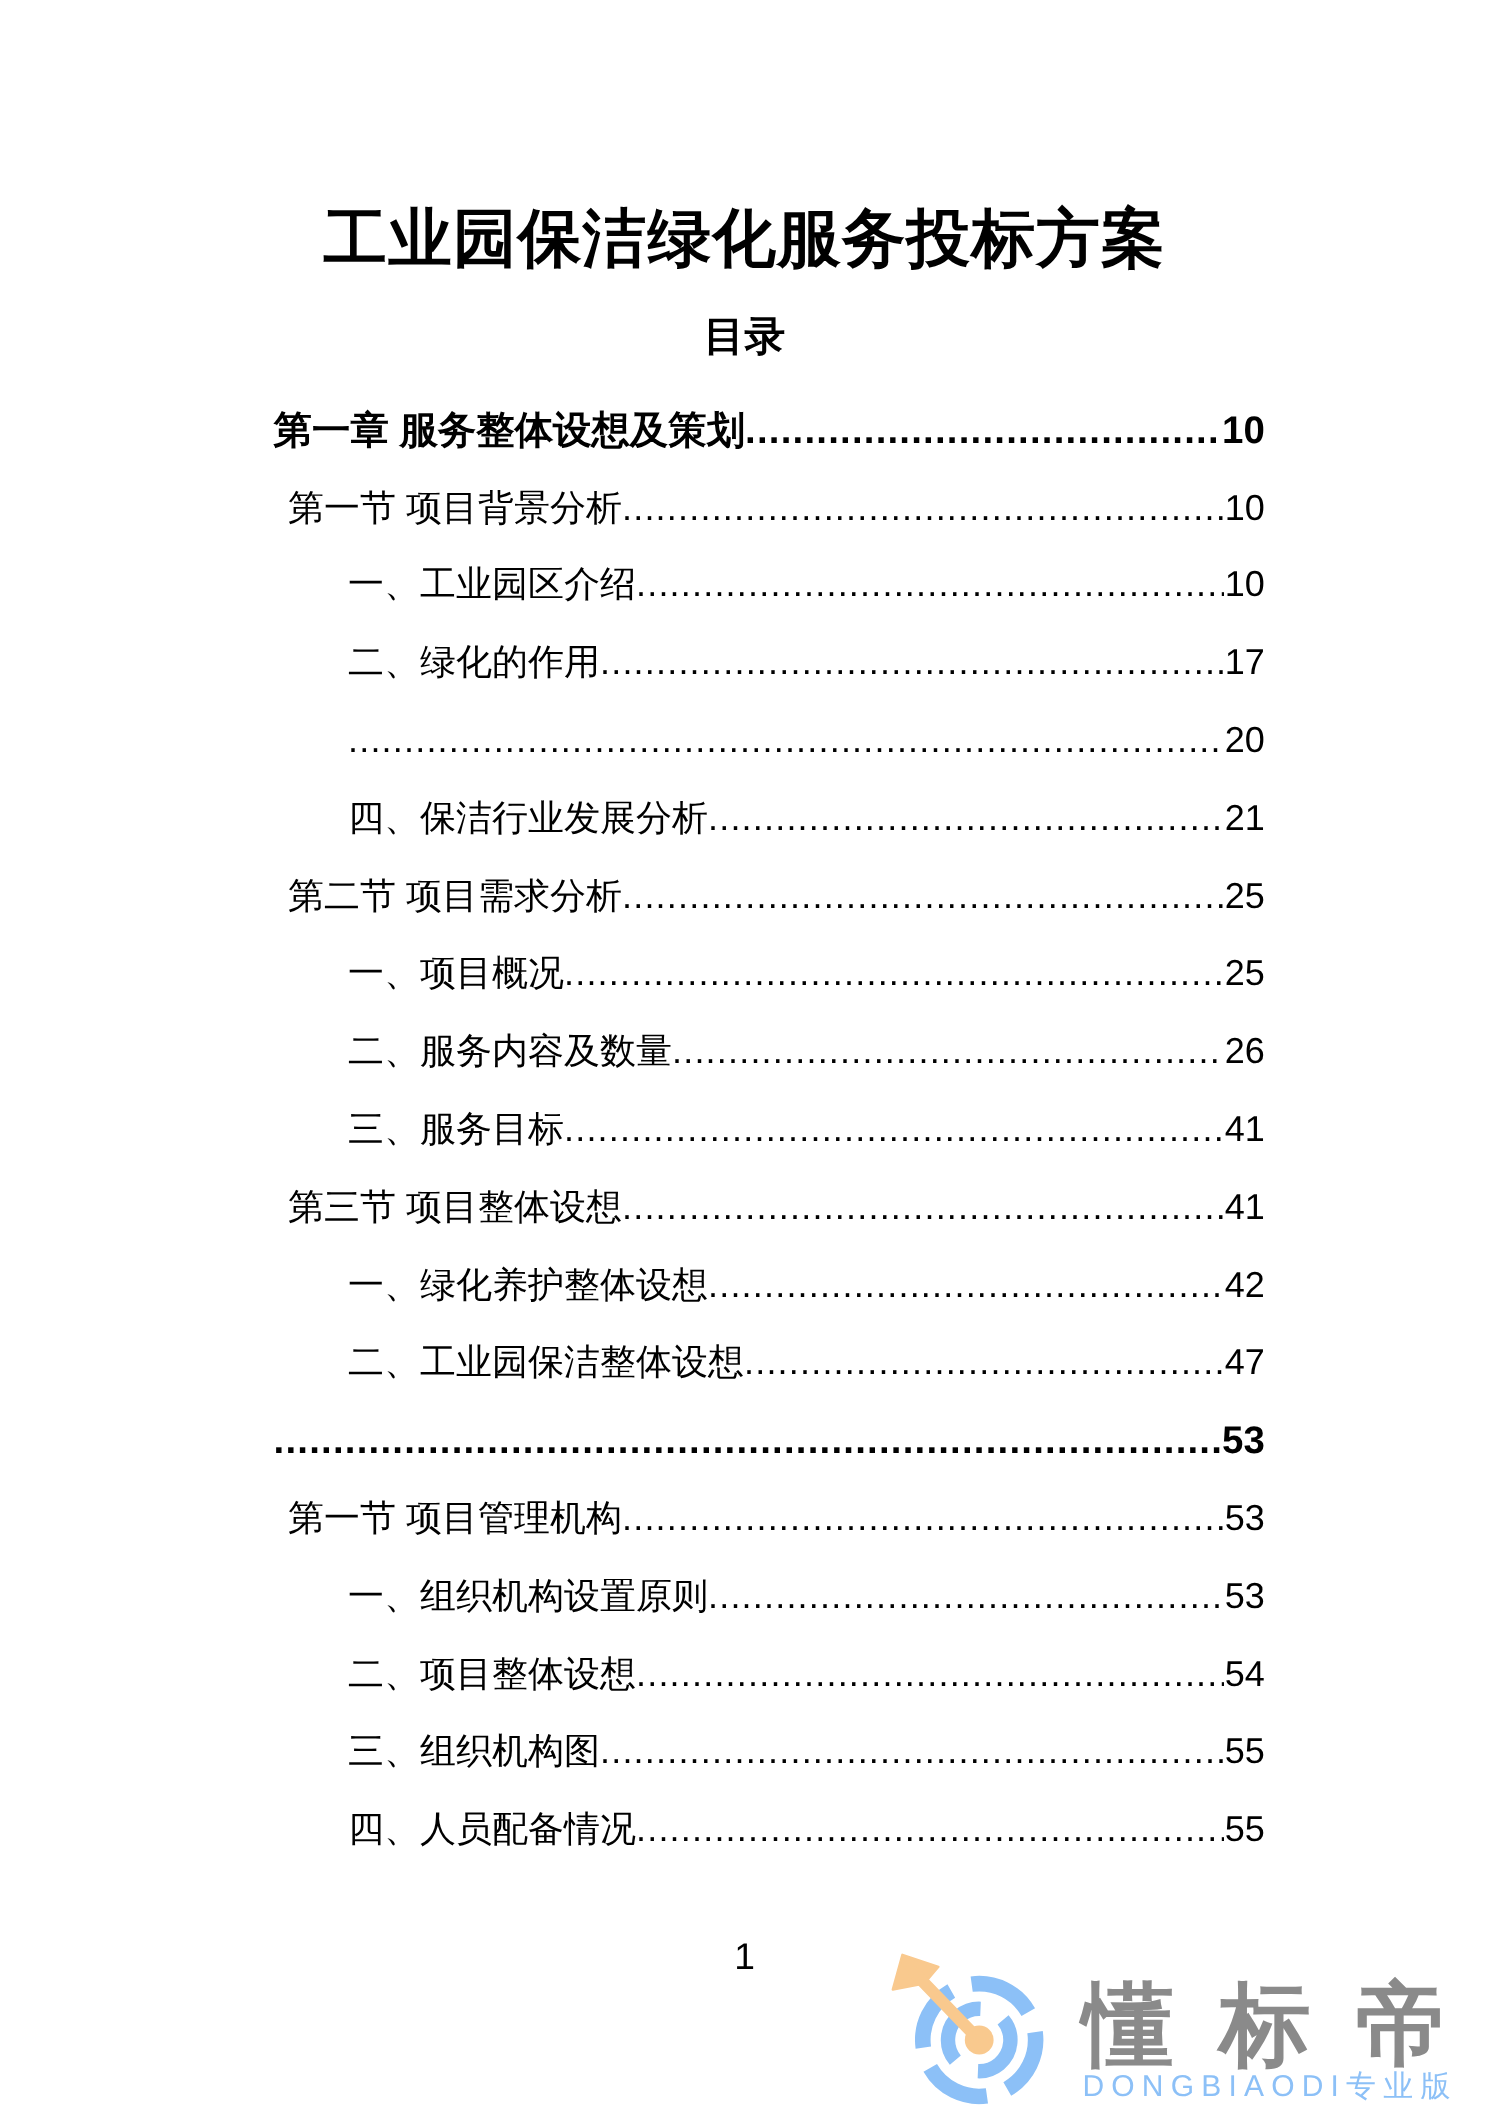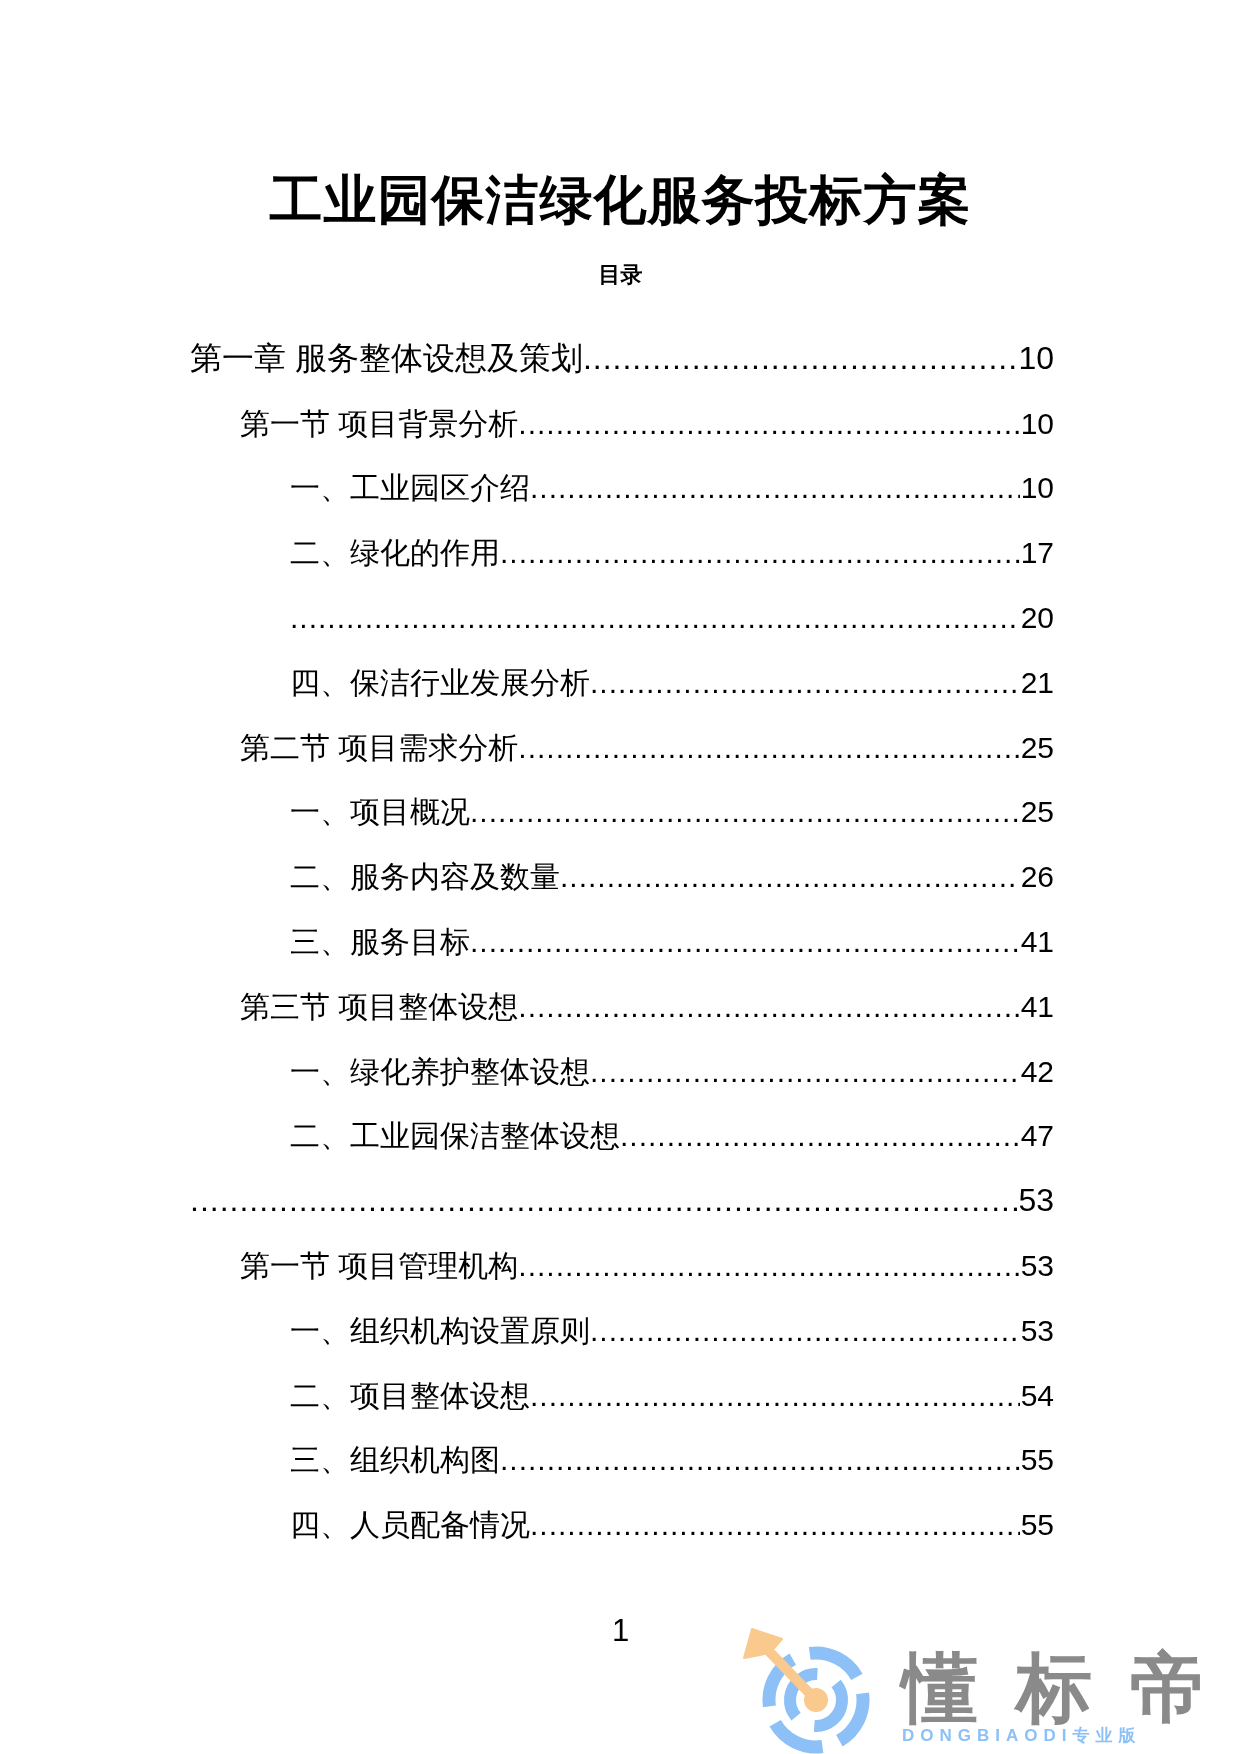--- a/index.html
+++ b/index.html
@@ -6,49 +6,49 @@
   body{
     width:1241px;height:1754px;background:#ffffff;position:relative;overflow:hidden;
     font-family:"Liberation Sans","DejaVu Sans",sans-serif;color:#000;
   }
   .page-title{
     position:absolute;top:173px;left:0;width:1241px;text-align:center;
     font-size:53px;font-weight:bold;line-height:1;letter-spacing:1px;margin:0;
   }
   .toc-heading{
     position:absolute;top:264px;left:0;width:1241px;text-align:center;
-    font-size:22px;font-weight:bold;line-height:1;margin:0;
+    font-size:34px;font-weight:bold;line-height:1;margin:0;
   }
   .toc{
     position:absolute;left:190px;top:323px;width:864px;
   }
   .toc-row{
     display:flex;align-items:flex-end;height:64.8px;box-sizing:border-box;
     padding-bottom:14px;font-size:30px;line-height:1;cursor:pointer;
   }
-  .toc-row.chapter{font-size:32px;font-weight:normal;}
+  .toc-row.chapter{font-size:32px;font-weight:bold;margin-left:38px;}
   .toc-row.section{padding-left:50px;}
   .toc-row.item{padding-left:100px;}
   .toc-label{flex:0 0 auto;white-space:nowrap;}
   .leader{flex:1 1 auto;min-width:0;overflow:hidden;white-space:nowrap;letter-spacing:1px;}
   .page-num{flex:0 0 auto;padding-left:1px;}
   .footer-page{
     position:absolute;top:1615px;left:0;width:1241px;text-align:center;
     font-size:31px;line-height:1;
   }
   .watermark{position:absolute;left:0;top:0;width:1087px;height:1754px;pointer-events:none;}
   .wm-logo{position:absolute;left:740px;top:1626px;}
   .wm-ring{fill:none;stroke:var(--wm-blue,#8cc0f7);}
   .wm-arrow{fill:var(--wm-orange,#f9c98e);stroke:var(--wm-orange,#f9c98e);}
   .wm-cn{
     position:absolute;left:902px;top:1650px;font-size:76px;font-weight:bold;line-height:1;
     letter-spacing:38px;color:var(--wm-gray,#8a8a8a);white-space:nowrap;
   }
   .wm-en{
-    position:absolute;left:902px;top:1727px;font-size:17px;font-weight:bold;line-height:1;
+    position:absolute;left:902px;top:1727px;font-size:25px;font-weight:normal;line-height:1;
     letter-spacing:6px;color:var(--wm-blue,#8cc0f7);white-space:nowrap;
   }
 </style>
 </head>
 <body>
 
 <h1 class="page-title">工业园保洁绿化服务投标方案</h1>
 
 <h2 class="toc-heading">目录</h2>
 

